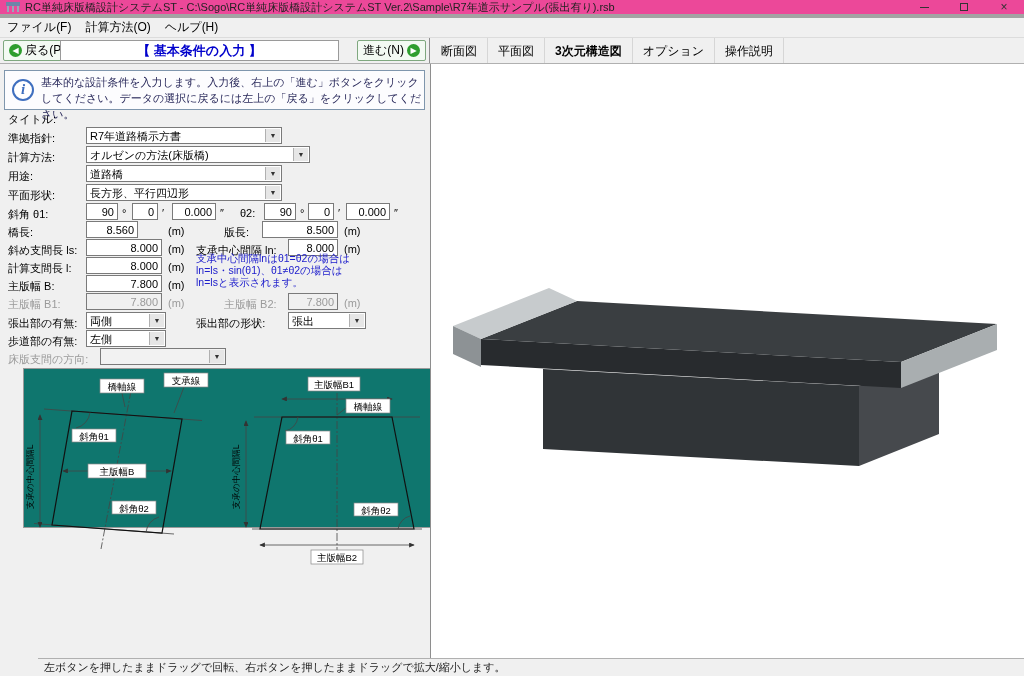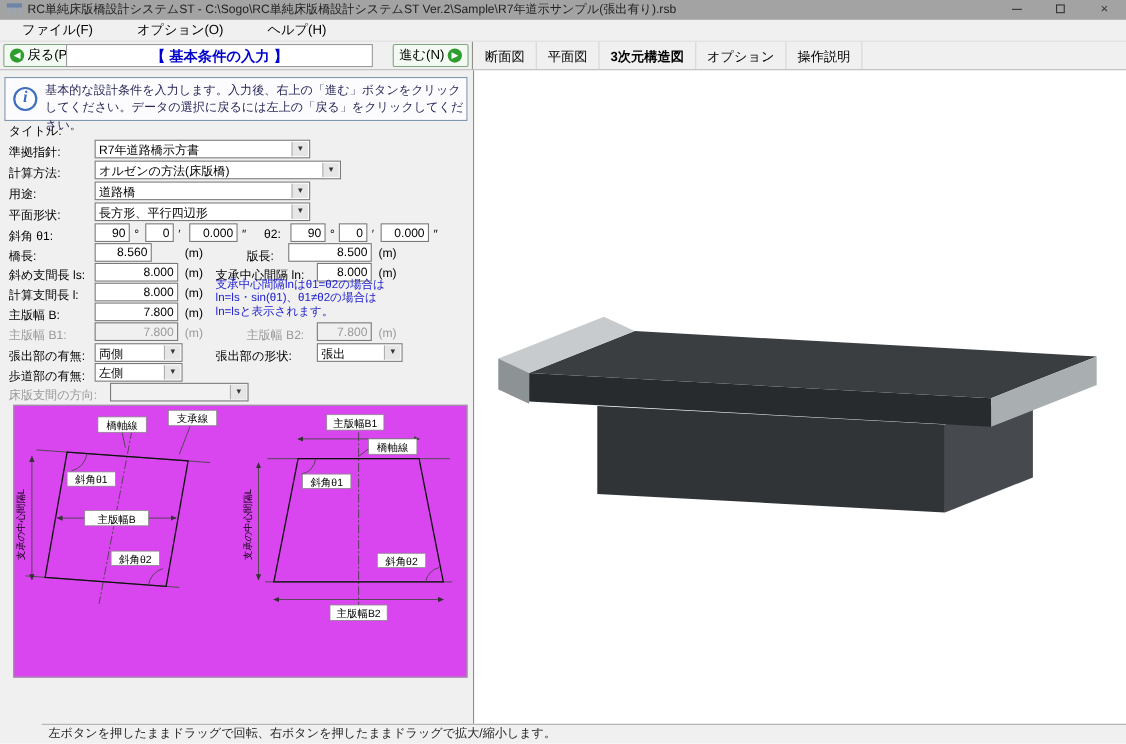--- a/index.html
+++ b/index.html
@@ -1,30 +1,30 @@
 <!DOCTYPE html>
 <html><head>
 <meta charset="utf-8">
 <style>
   * { margin:0; padding:0; box-sizing:border-box; }
   html,body { width:1024px; height:676px; }
   body { position:relative; font-family:"Liberation Sans","DejaVu Sans",sans-serif; font-size:12px; background:#f0f0f0; overflow:hidden; color:#000; }
 
   
-  .titlebar{position:absolute;left:0;top:0;width:1024px;height:18px;background:#a3a3a3;display:flex;align-items:center;border-bottom:2px solid #a3a3a3;}
+  .titlebar{position:absolute;left:0;top:0;width:1024px;height:18px;background:#ec4899;display:flex;align-items:center;border-bottom:4px solid #a3a3a3;}
   .appicon{width:14px;height:14px;margin:0 5px 0 6px;flex:0 0 auto;}
   .title-text{font-size:11px;color:#222;flex:1;white-space:nowrap;overflow:hidden;}
   .winbtns{display:flex;height:18px;flex:0 0 auto;}
   .wbtn{width:40px;height:18px;display:flex;align-items:center;justify-content:center;font-size:12px;color:#333;}
   .min-glyph{width:9px;height:1px;background:#333;display:inline-block;}
   .max-glyph{width:8px;height:8px;border:1px solid #333;display:inline-block;}
 
   
   .menubar{position:absolute;left:0;top:18px;width:1024px;height:20px;background:#f0f0f0;border-bottom:1px solid #dcdcdc;display:flex;align-items:center;}
-  .menu-item{padding:2px 20px;font-size:12px;}
+  .menu-item{padding:2px 7px;font-size:12px;}
 
   
   .toolrow{position:absolute;left:0;top:38px;width:1024px;height:26px;background:#f0f0f0;border-bottom:1px solid #b0b0b0;}
   .tools-left{position:absolute;left:0;top:0;width:430px;height:25px;border-right:1px solid #8e8e8e;}
   .tb-btn{position:absolute;top:2px;height:21px;background:#f3faf3;border:1px solid #7fa87f;border-radius:2px;font-size:12px;display:flex;align-items:center;gap:3px;padding:0 5px;}
   .tb-btn.back{left:3px;}
   .tb-btn.next{left:357px;}
   .disc{width:13px;height:13px;border-radius:50%;background:#2e9e2e;color:#fff;font-size:8px;line-height:13px;text-align:center;display:inline-block;flex:0 0 auto;}
   .tb-title{position:absolute;left:60px;top:2px;width:279px;height:21px;background:#fff;border:1px solid #9a9a9a;color:#0000cc;font-weight:bold;font-size:13px;text-align:center;line-height:19px;}
   .tabsbar{position:absolute;left:431px;top:0;height:25px;display:flex;align-items:stretch;}
@@ -46,21 +46,21 @@
   .gray{color:#9a9a9a;}
   .inp{position:absolute;height:17px;border:1px solid #7a7a7a;background:#fff;font-size:11px;padding:0 3px;font-family:inherit;}
   .inp.num{text-align:right;}
   .inp.dis{background:#f0f0f0;color:#9a9a9a;}
   .combo{position:absolute;height:17px;border:1px solid #7a7a7a;background:#fff;font-size:11px;}
   .combo .ct{position:absolute;left:3px;top:1px;white-space:nowrap;}
   .combo .ca{position:absolute;right:1px;top:1px;width:15px;bottom:1px;background:#e6e6e6;border-left:1px solid #b0b0b0;text-align:center;font-size:7px;color:#333;line-height:13px;}
   .combo.dis{background:#f2f2f2;}
   .combo.dis .ct{color:#9a9a9a;margin-top:28px;}
   .note-line{position:absolute;font-size:10.5px;color:#2020cc;white-space:nowrap;}
-  .diagram{position:absolute;left:12px;top:304px;width:413px;height:248px;background:#d946ef;border:1px solid #9a9a9a;}
+  .diagram{position:absolute;left:23px;top:304px;width:413px;height:160px;background:#0f766e;border:1px solid #9a9a9a;}
   .diagram svg text{font-family:inherit;}
 </style>
 </head>
 <body>
 
 <div class="titlebar">
   <span class="appicon">
     <svg width="14" height="14" viewBox="0 0 14 14">
         <rect x="0" y="2" width="14" height="4" fill="#6f84a8"></rect>
         <rect x="1" y="6" width="2" height="6" fill="#9aa6ba"></rect>
@@ -75,21 +75,21 @@
       </span>
     <span class="wbtn">
         <span class="max-glyph"></span>
       </span>
     <span class="wbtn">×</span>
   </span>
 </div>
 
 <div class="menubar">
   <span class="menu-item">ファイル(F)</span>
-  <span class="menu-item">オプション(O)</span>
+  <span class="menu-item">計算方法(O)</span>
   <span class="menu-item">ヘルプ(H)</span>
 </div>
 
 <div class="toolrow">
   <div class="tools-left">
     <button class="tb-btn back">
       <span class="disc">◀</span>
       <span>戻る(P)</span>
     </button>
     <div class="tb-title">【 基本条件の入力 】</div>

